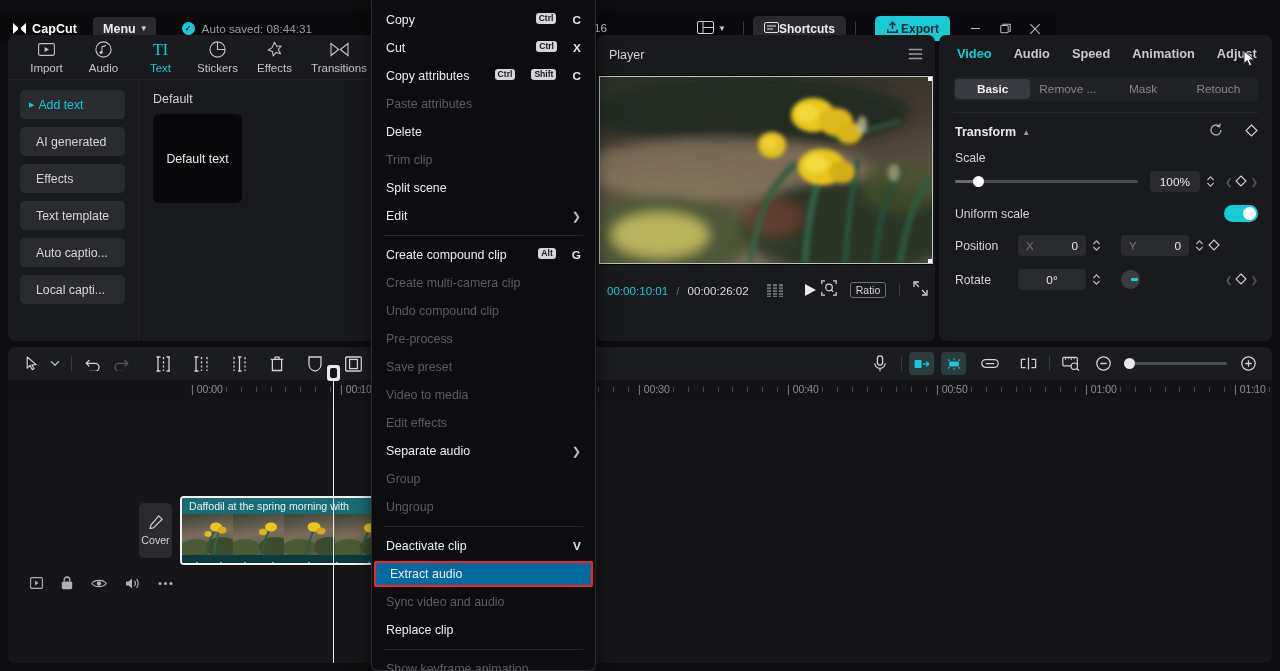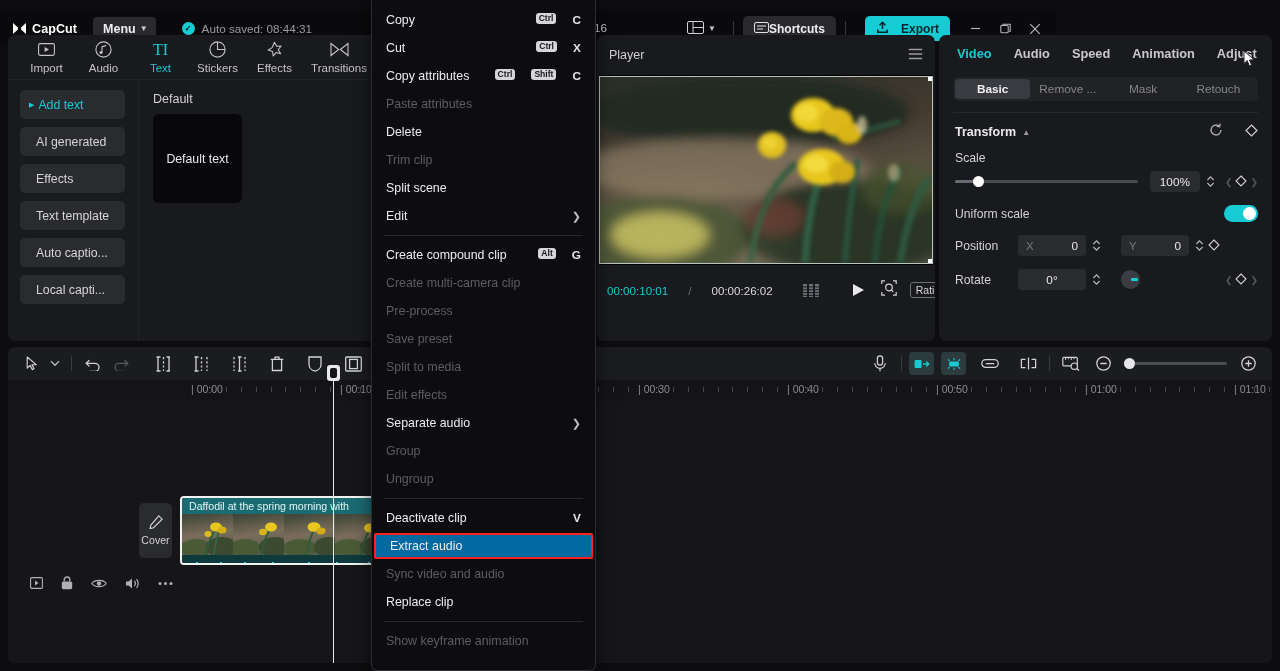--- a/index.html
+++ b/index.html
@@ -38,21 +38,21 @@
   .tb-right { margin-left:auto; display:flex; align-items:center; gap:0; padding-right:6px; }
   .layout-btn { display:flex; align-items:center; gap:4px; padding:4px 8px; cursor:pointer; }
   .tb-div { width:1px; height:15px; background:#36363b; margin:0 9px; }
   .shortcuts-btn {
     height:25px; padding:0 11px; background:#2a2a2e; border-radius:5px;
     display:flex; align-items:center; 
     font-size:12px; font-weight:700; color:#ededef; cursor:pointer;
   }
   .export-btn {
     height:25px; padding:0 11px; background:#17cbd4; border-radius:5px;
-    display:flex; align-items:center; gap:12px;
+    display:flex; align-items:center; gap:2px;
     font-size:12px; font-weight:700; color:#06262a; cursor:pointer;
     margin-left:10px;
   }
   .wbtn { width:30px; height:33px; display:flex; align-items:center; justify-content:center; cursor:pointer; }
   .wbtn svg { opacity:.85; }
 
   
   .left-panel {
     position:absolute; left:8px; top:35px; width:585px; height:306px;
     background:#191a1d; border-radius:7px; overflow:hidden;
@@ -93,21 +93,21 @@
   .player-menu-ico { margin-left:auto; cursor:pointer; }
   .preview-stage {
     position:relative; margin:0 2px; height:190px; background:#000;
     display:flex; align-items:center; justify-content:center;
   }
   .preview-img {
     position:relative; width:334px; height:188px; overflow:hidden;
     border:1px solid #b9c4c0;
   }
   .sel-handle { position:absolute; width:5px; height:5px; background:#fff; }
-  .player-ctrl { height:50px; display:flex; align-items:center; padding:0 10px; gap:16px; }
+  .player-ctrl { height:50px; display:flex; align-items:center; padding:0 10px; gap:4px; }
   .tcode { font-size:11.6px; color:#17cbd4; font-variant-numeric:tabular-nums; }
   .tsep { font-size:11.6px; color:#6d6d74; margin:0 4px; }
   .tcode2 { font-size:11.6px; color:#d8d8dc; font-variant-numeric:tabular-nums; }
   .pc-ico { margin-left:14px; cursor:pointer; display:flex; align-items:center; }
   .pc-right { margin-left:auto; display:flex; align-items:center; gap:13px; }
   .ratio-btn {
     border:1px solid #6f6f76; border-radius:3px; padding:1px 5px;
     font-size:10.5px; color:#d5d5da; cursor:pointer;
   }
 
@@ -1024,27 +1024,30 @@
         <span>Create compound clip</span>
         <span class="keys">
           <span class="kcap">Alt</span>
           <span class="kchar">G</span>
         </span>
       </div>
       <div class="mi dis">
         <span>Create multi-camera clip</span>
       </div>
       <div class="mi dis">
+        <span>Undo compound clip</span>
+      </div>
+      <div class="mi dis">
         <span>Pre-process</span>
       </div>
       <div class="mi dis">
         <span>Save preset</span>
       </div>
       <div class="mi dis">
-        <span>Split to media</span>
+        <span>Video to media</span>
       </div>
       <div class="mi dis">
         <span>Edit effects</span>
       </div>
       <div class="mi">
         <span>Separate audio</span>
         <span class="chev">❯</span>
       </div>
       <div class="mi dis">
         <span>Group</span>

